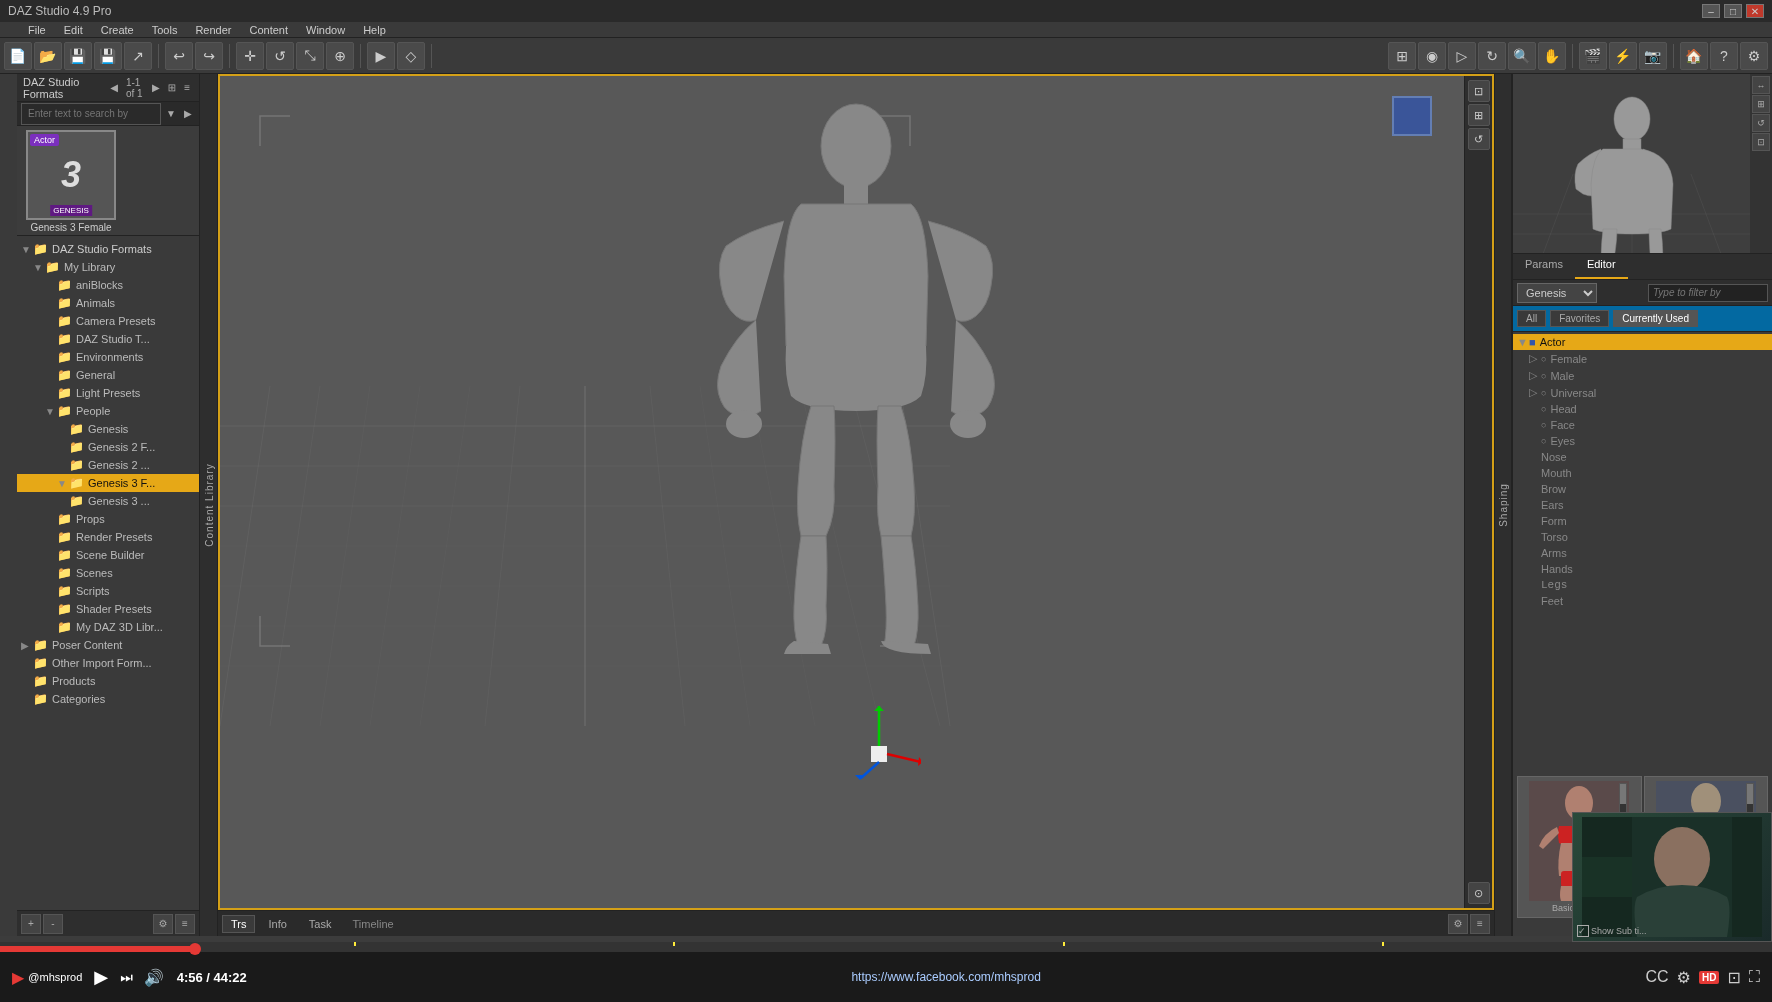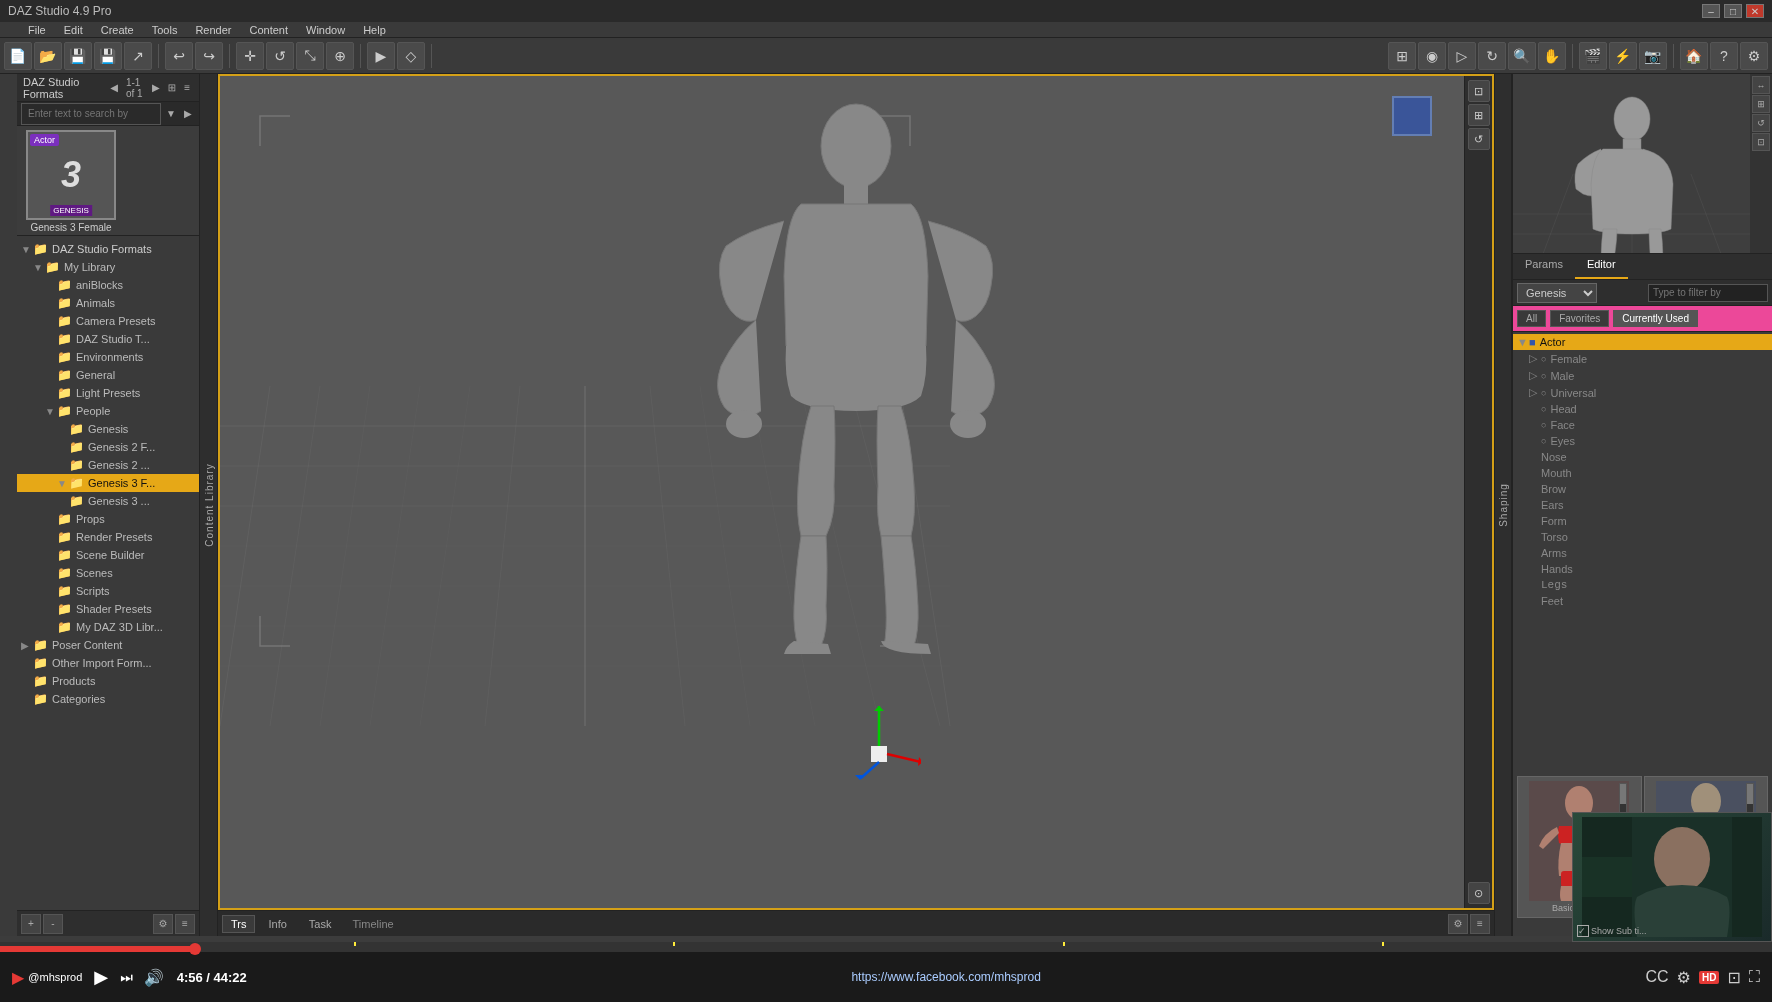--- a/index.html
+++ b/index.html
@@ -118,25 +118,25 @@
     
     #scene-tree {
       flex: 1; overflow-y: auto; background: #3a3a3a; padding: 2px 0;
     }
     .scene-item { display: flex; align-items: center; padding: 2px 4px; cursor: pointer; color: #bbb; font-size: 11px; }
     .scene-indent1 { padding-left: 16px; }
     .scene-expand { width: 12px; color: #888; }
 
     
     #filter-bar {
-      height: 26px; background: #ec4899; display: flex; align-items: center; padding: 0 4px; gap: 4px; border-bottom: 1px solid #222;
+      height: 26px; background: #0369a1; display: flex; align-items: center; padding: 0 4px; gap: 4px; border-bottom: 1px solid #222;
     }
     .filter-btn { padding: 2px 8px; font-size: 10px; color: #aaa; cursor: pointer; background: #3a3a3a; border: 1px solid #555; }
     .filter-btn.active { color: #fff; background: #555; }
-    .filter-search { flex: 1; background: #222; border: 1px solid #555; height: 18px; color: #aaa; padding: 0 4px; font-size: 10px; }
+    .filter-search { flex: 1; background: #222; border: 1px solid #555; height: 18px; color: #aaa; padding: 0 4px; font-size: 10px; font-style: italic; }
 
     
     #genesis-selector {
       height: 26px; background: #2e2e2e; display: flex; align-items: center; padding: 0 4px; gap: 4px; border-bottom: 1px solid #222;
     }
     .genesis-select { background: #444; border: 1px solid #666; color: #ccc; font-size: 11px; padding: 2px 4px; height: 20px; }
 
     
     #product-grid {
       display: grid; grid-template-columns: 1fr 1fr; gap: 2px; padding: 4px; background: #3a3a3a;

